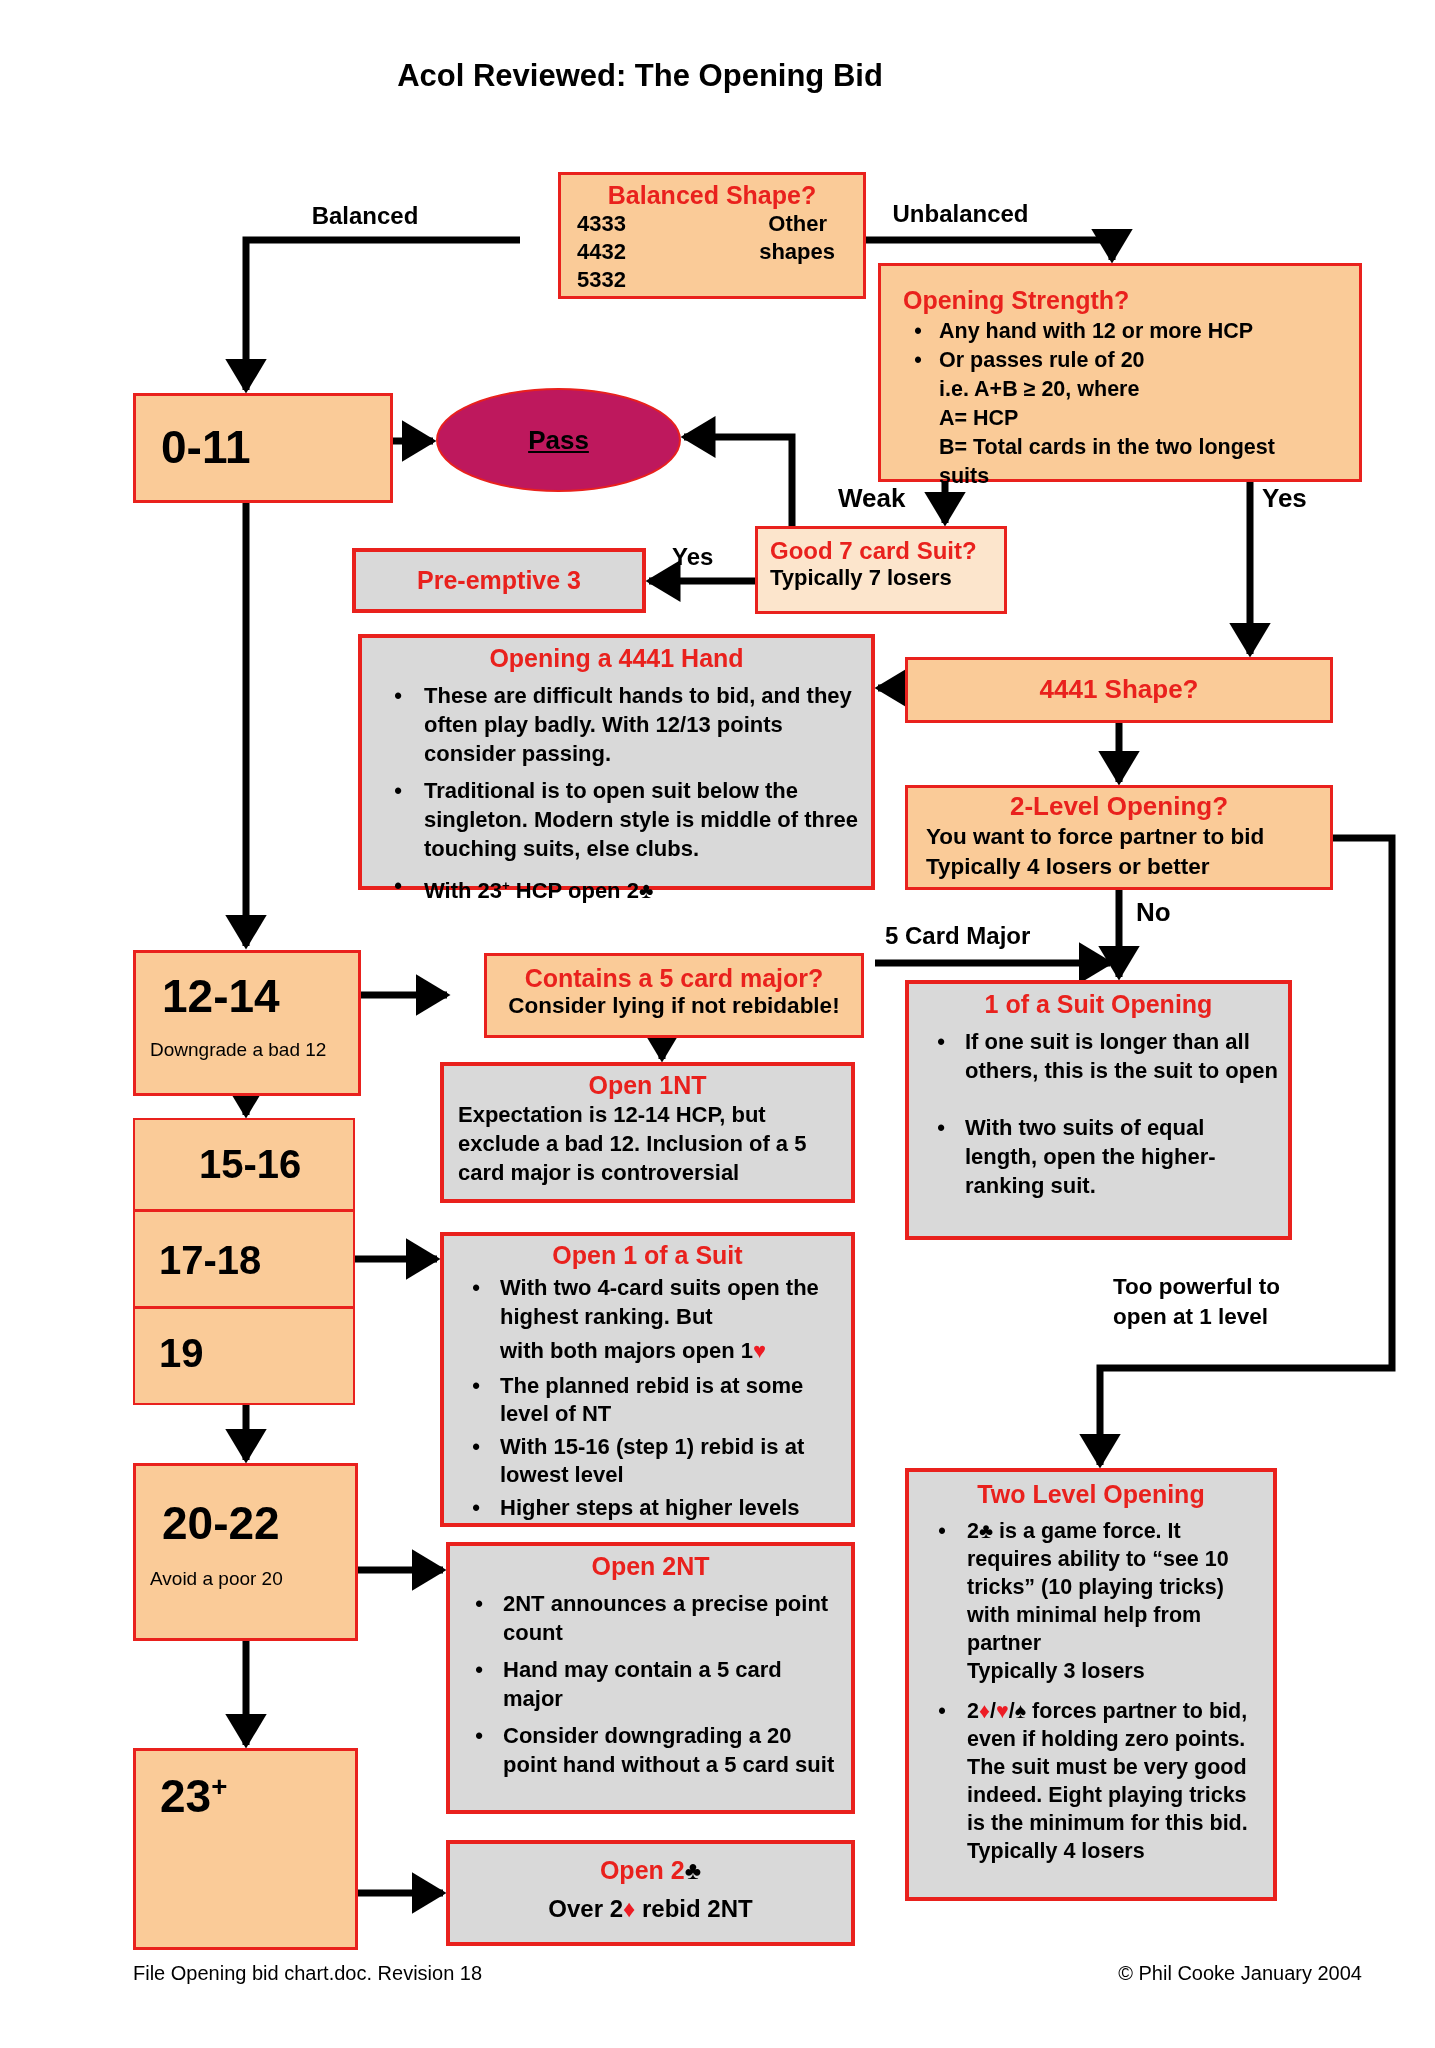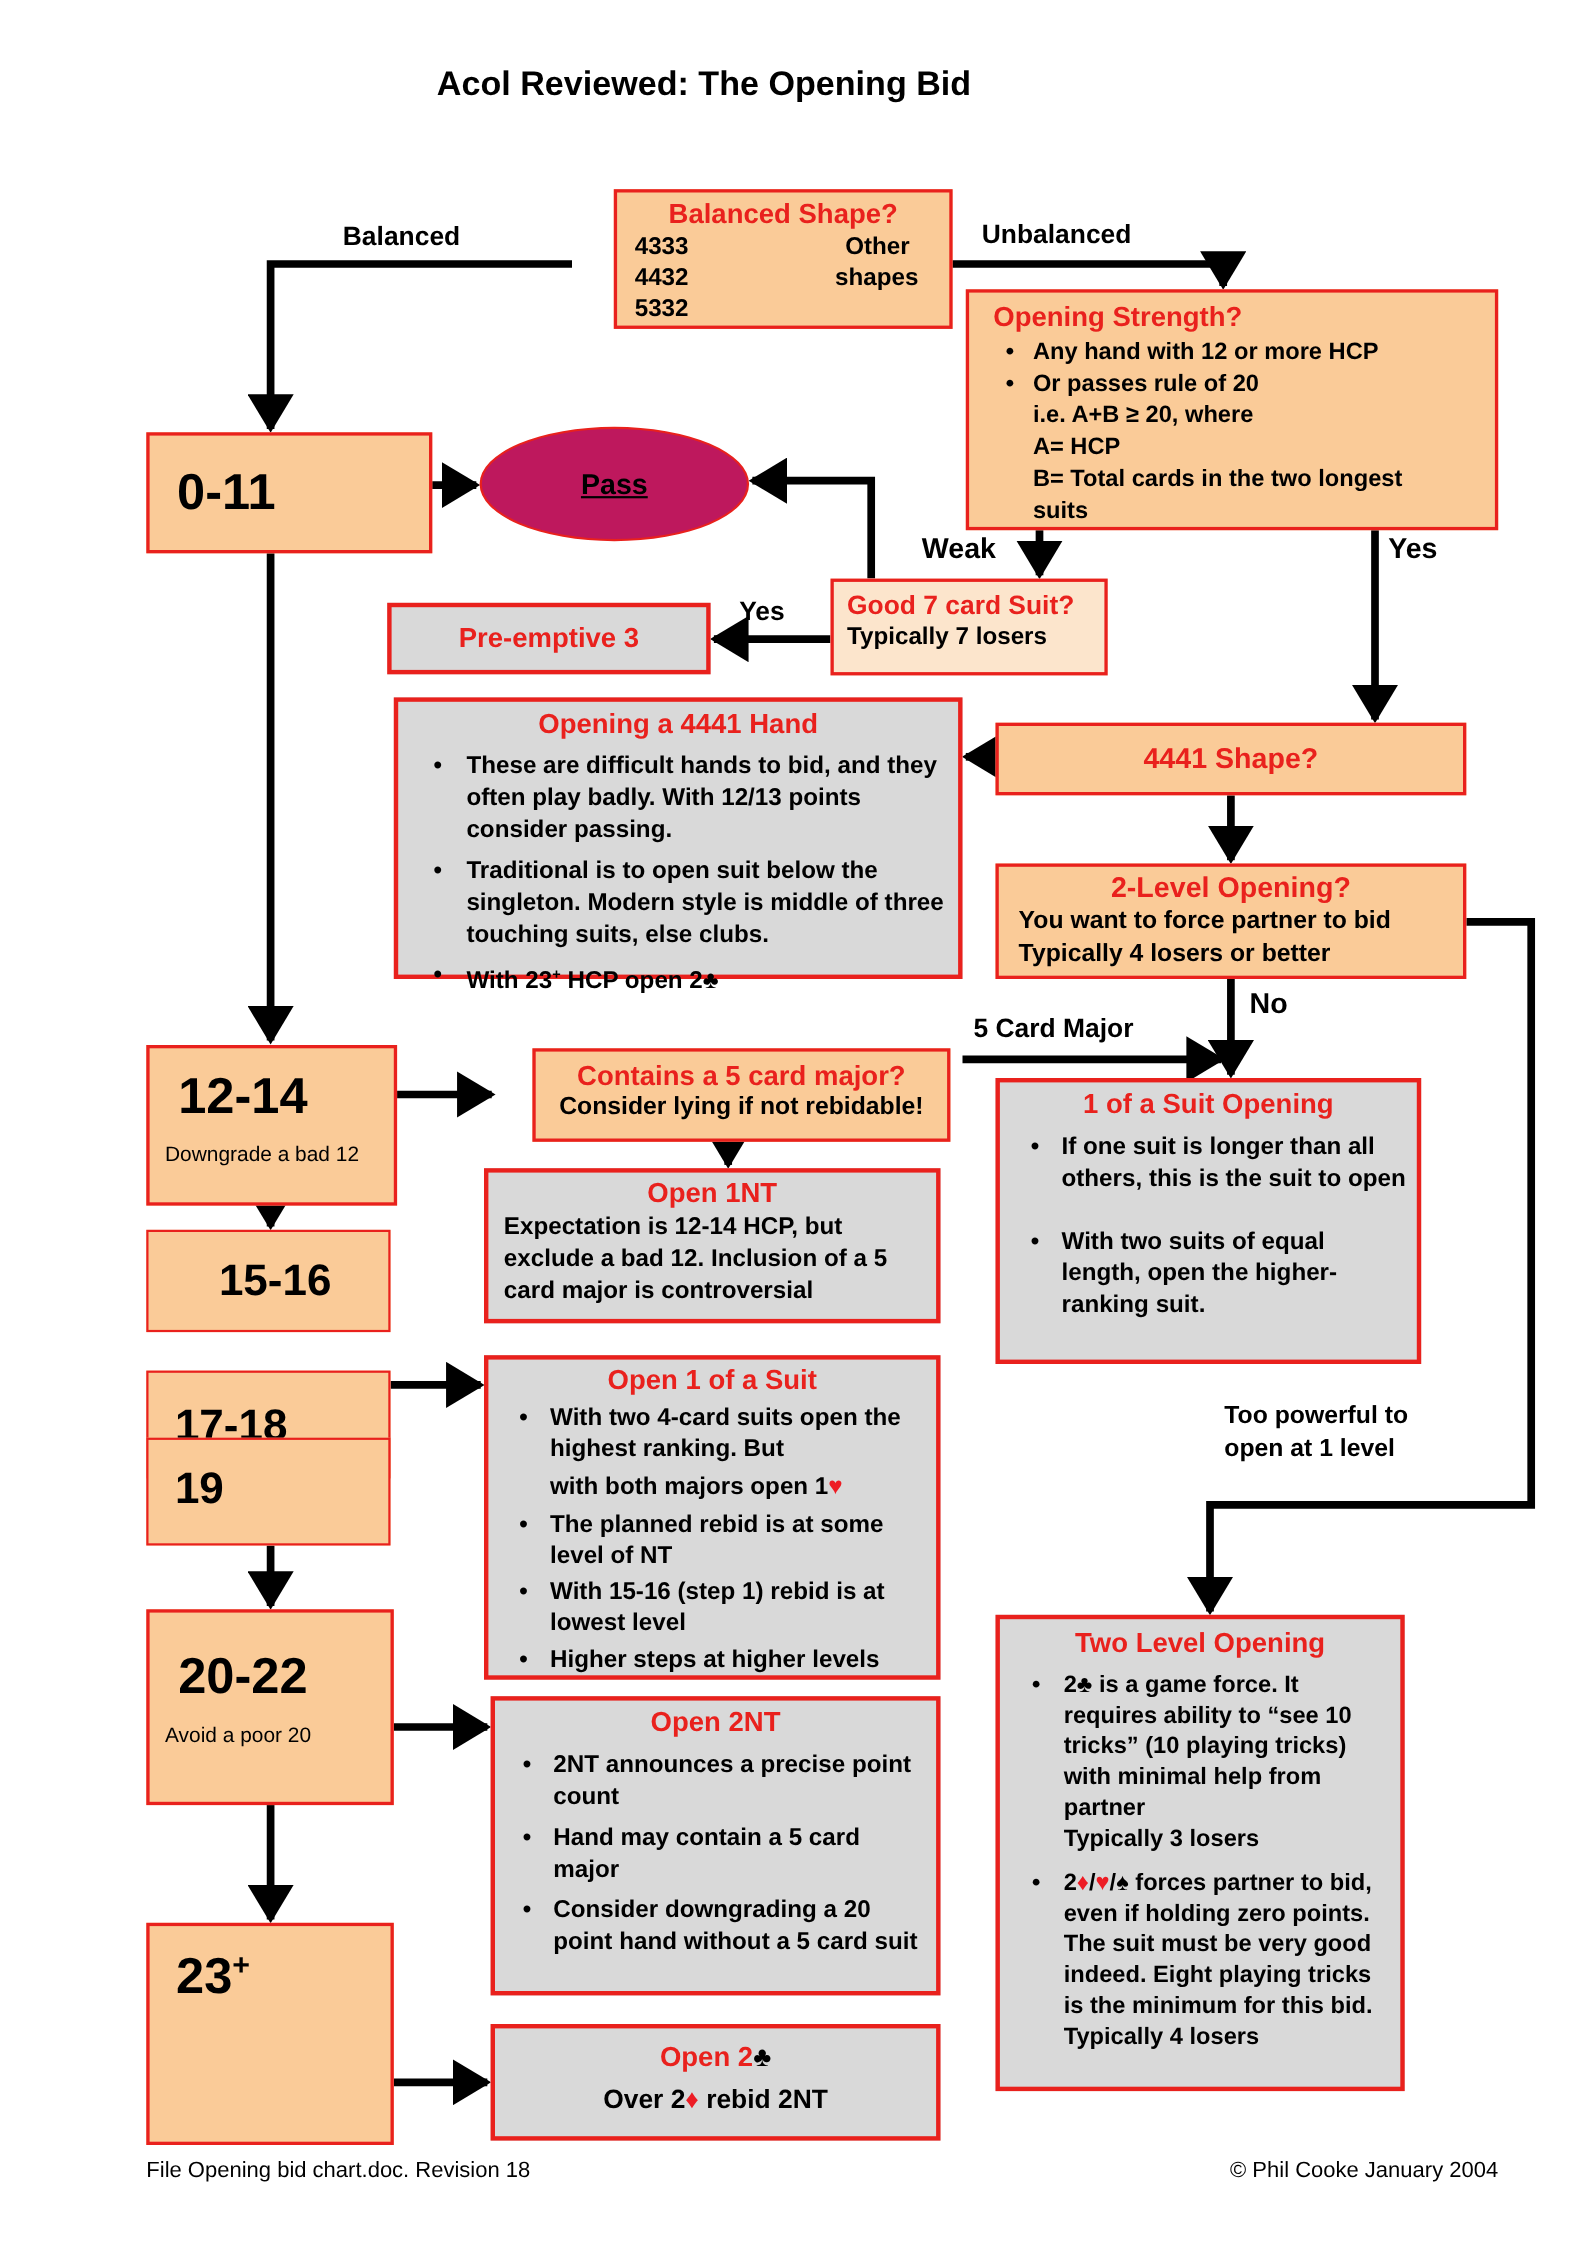--- a/index.html
+++ b/index.html
@@ -87,21 +87,21 @@
     </div>
     <div class="body22" style="display:flex;justify-content:space-between;padding:0 28px 0 16px;line-height:28px;">
       <span>4432</span>
       <span>shapes</span>
     </div>
     <div class="body22" style="padding:0 16px;line-height:28px;">
       <span>5332</span>
     </div>
   </div>
 
-  <div class="abs node orange" style="left:878px;top:263px;width:484px;height:219px;padding:8px 16px;">
+  <div class="abs node orange" style="left:878px;top:263px;width:484px;height:219px;padding:20px 16px;">
     <div class="boxtitle" style="padding-left:6px;">Opening Strength?</div>
     <div class="bul" style="font-size:21.5px;line-height:29px;margin-top:2px;">
       <span class="dot" style="width:42px;">•</span>
       <span class="bt b">Any hand with 12 or more HCP</span>
     </div>
     <div class="bul" style="font-size:21.5px;line-height:29px;margin-top:0;">
       <span class="dot" style="width:42px;">•</span>
       <span class="bt b">Or passes rule of 20</span>
     </div>
     <div class="b" style="font-size:21.5px;line-height:29px;padding-left:42px;">i.e. A+B ≥ 20, where</div>
@@ -176,21 +176,21 @@
   </div>
 
   <div class="abs node gray" style="left:440px;top:1062px;width:415px;height:141px;padding:5px 14px;">
     <div class="boxtitle ctr">Open 1NT</div>
     <div class="body22">Expectation is 12-14 HCP, but exclude a bad 12. Inclusion of a 5 card major is controversial</div>
   </div>
 
   <div class="abs node orange" style="left:133px;top:1118px;width:222px;height:93px;border-width:2.5px;">
     <div class="stacknum" style="padding:22px 0 0 24px;margin-left:40px;">15-16</div>
   </div>
-  <div class="abs node orange" style="left:133px;top:1210px;width:222px;height:98px;border-width:2.5px;margin-top:36px;">
+  <div class="abs node orange" style="left:133px;top:1210px;width:222px;height:98px;border-width:2.5px;">
     <div class="stacknum" style="padding:26px 0 0 24px;">17-18</div>
   </div>
   <div class="abs node orange" style="left:133px;top:1307px;width:222px;height:98px;border-width:2.5px;">
     <div class="stacknum" style="padding:22px 0 0 24px;">19</div>
   </div>
 
   <div class="abs node gray" style="left:440px;top:1232px;width:415px;height:295px;padding:5px 8px;">
     <div class="boxtitle ctr">Open 1 of a Suit</div>
     <div class="bul" style="font-size:22px;line-height:28.5px;margin-top:4px;">
       <span class="dot" style="width:48px;">•</span>

